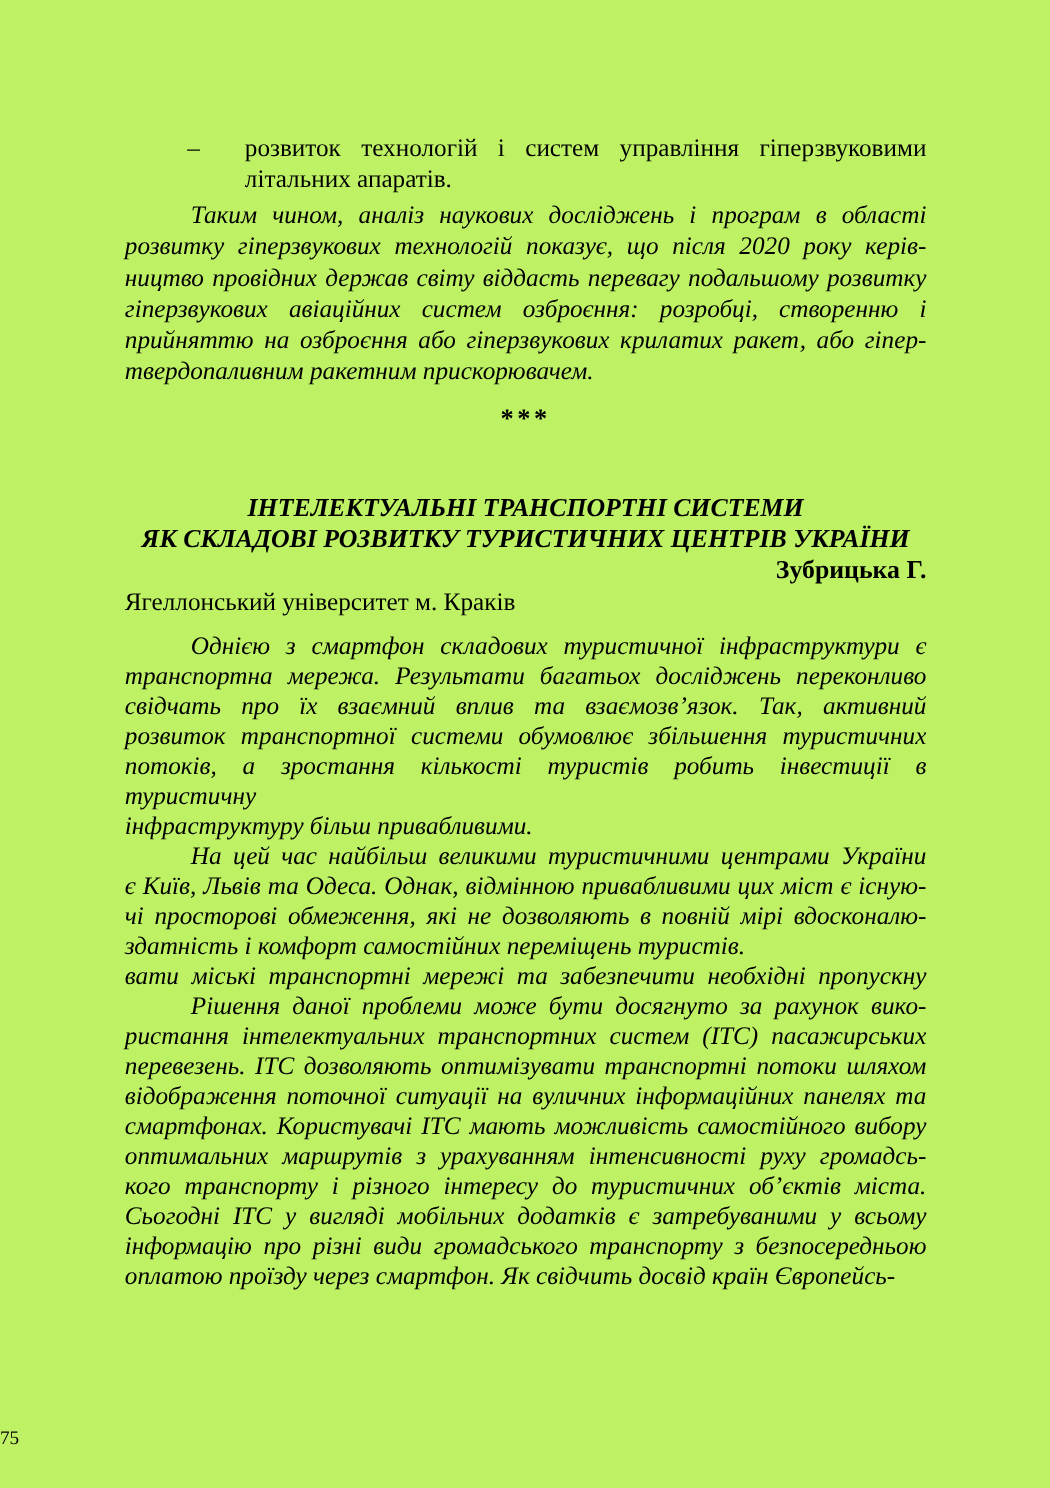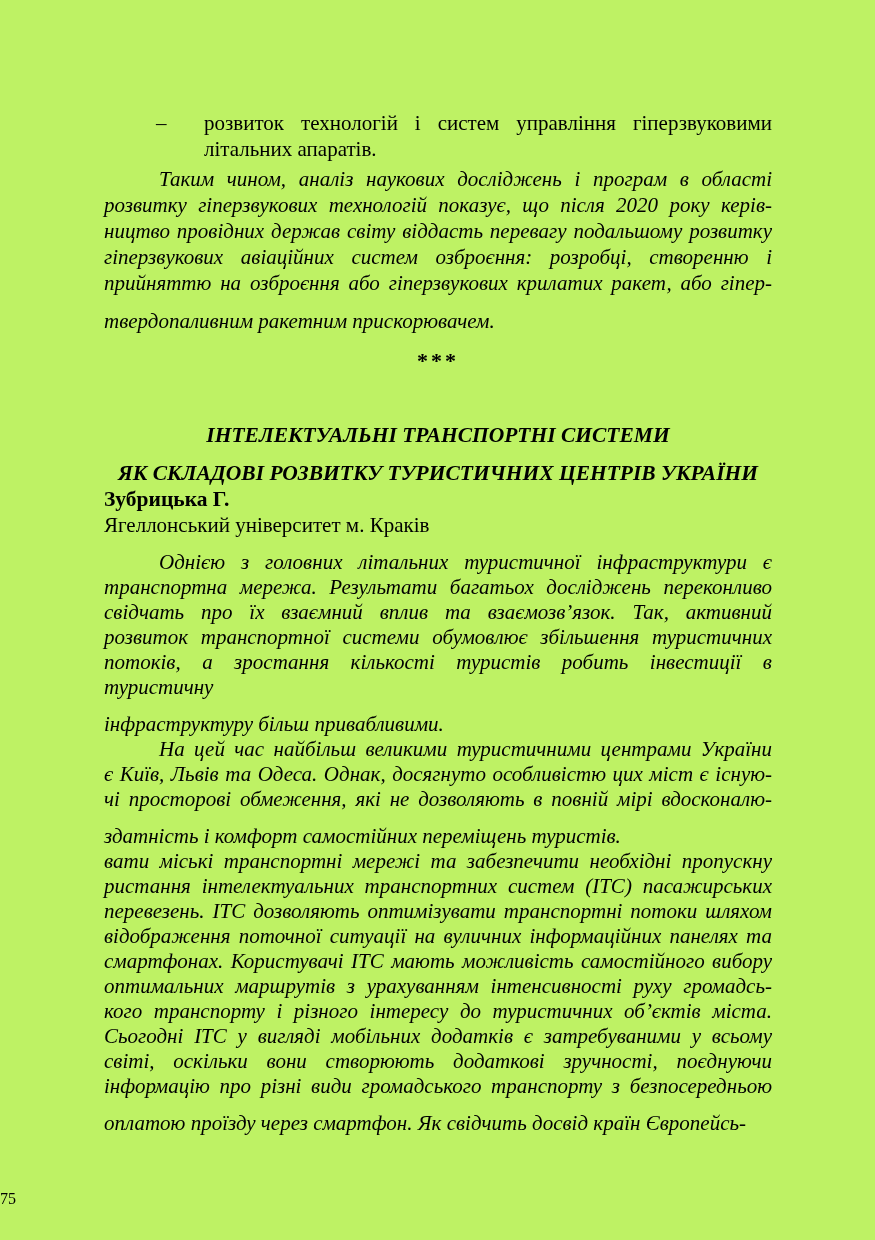--- a/index.html
+++ b/index.html
@@ -24,21 +24,21 @@
     font-size: 21px;
     line-height: 26px;
   }
   
   .pline {
     text-align: justify;
     text-align-last: justify;
     white-space: normal;
     font-style: italic;
   }
-  .pline.last { text-align-last: left; margin-top: 12px; }
+  .pline.last { text-align-last: left; }
   .para.indent .pline.first { text-indent: 55px; }
   .center .pline {
     text-align: left;
     text-align-last: center;
   }
   
   .bullet-line1 {
     margin-left: 52px;
     text-align: justify;
     text-align-last: justify;
@@ -55,21 +55,21 @@
     font-weight: bold;
     font-size: 22px;
     letter-spacing: 3px;
   }
   .title {
     margin-top: 48px;
     font-weight: bold;
     font-size: 21.5px;
   }
   .author {
-    text-align: left;
+    text-align: right;
     font-weight: bold;
     font-size: 21.5px;
   }
   .affiliation { text-align: left; }
   .body-paras {
     margin-top: 12px;
     line-height: 25px;
   }
   .page-number {
     position: absolute;
@@ -106,43 +106,43 @@
         <div class="pline first">ІНТЕЛЕКТУАЛЬНІ ТРАНСПОРТНІ СИСТЕМИ</div>
         <div class="pline last">ЯК СКЛАДОВІ РОЗВИТКУ ТУРИСТИЧНИХ ЦЕНТРІВ УКРАЇНИ</div>
       </div>
 
     <div class="author">Зубрицька Г.</div>
 
     <div class="affiliation">Ягеллонський університет м. Краків</div>
 
     <div class="body-paras">
       <div class="para indent">
-          <div class="pline first">Однією з головних літальних туристичної інфраструктури є</div>
+          <div class="pline first">Однією з смартфон складових туристичної інфраструктури є</div>
           <div class="pline">транспортна мережа. Результати багатьох досліджень переконливо</div>
           <div class="pline">свідчать про їх взаємний вплив та взаємозв’язок. Так, активний</div>
           <div class="pline">розвиток транспортної системи обумовлює збільшення туристичних</div>
           <div class="pline">потоків, а зростання кількості туристів робить інвестиції в туристичну</div>
           <div class="pline last">інфраструктуру більш привабливими.</div>
         </div>
       <div class="para indent">
           <div class="pline first">На цей час найбільш великими туристичними центрами України</div>
-          <div class="pline">є Київ, Львів та Одеса. Однак, досягнуто особливістю цих міст є існую-</div>
+          <div class="pline">є Київ, Львів та Одеса. Однак, відмінною привабливими цих міст є існую-</div>
           <div class="pline">чі просторові обмеження, які не дозволяють в повній мірі вдосконалю-</div>
           <div class="pline last">здатність і комфорт самостійних переміщень туристів.</div>
           <div class="pline">вати міські транспортні мережі та забезпечити необхідні пропускну</div>
         </div>
       <div class="para indent">
+          <div class="pline first">Рішення даної проблеми може бути досягнуто за рахунок вико-</div>
           <div class="pline">ристання інтелектуальних транспортних систем (ІТС) пасажирських</div>
           <div class="pline">перевезень. ІТС дозволяють оптимізувати транспортні потоки шляхом</div>
           <div class="pline">відображення поточної ситуації на вуличних інформаційних панелях та</div>
           <div class="pline">смартфонах. Користувачі ІТС мають можливість самостійного вибору</div>
           <div class="pline">оптимальних маршрутів з урахуванням інтенсивності руху громадсь-</div>
           <div class="pline">кого транспорту і різного інтересу до туристичних об’єктів міста.</div>
           <div class="pline">Сьогодні ІТС у вигляді мобільних додатків є затребуваними у всьому</div>
-          <div class="pline">світі, оскільки вони створюють додаткові зручності, поєднуючи</div>
           <div class="pline">інформацію про різні види громадського транспорту з безпосередньою</div>
           <div class="pline last">оплатою проїзду через смартфон. Як свідчить досвід країн Європейсь-</div>
         </div>
     </div>
 
   </div>
 
   <div class="page-number">75</div>
 </div>
 

